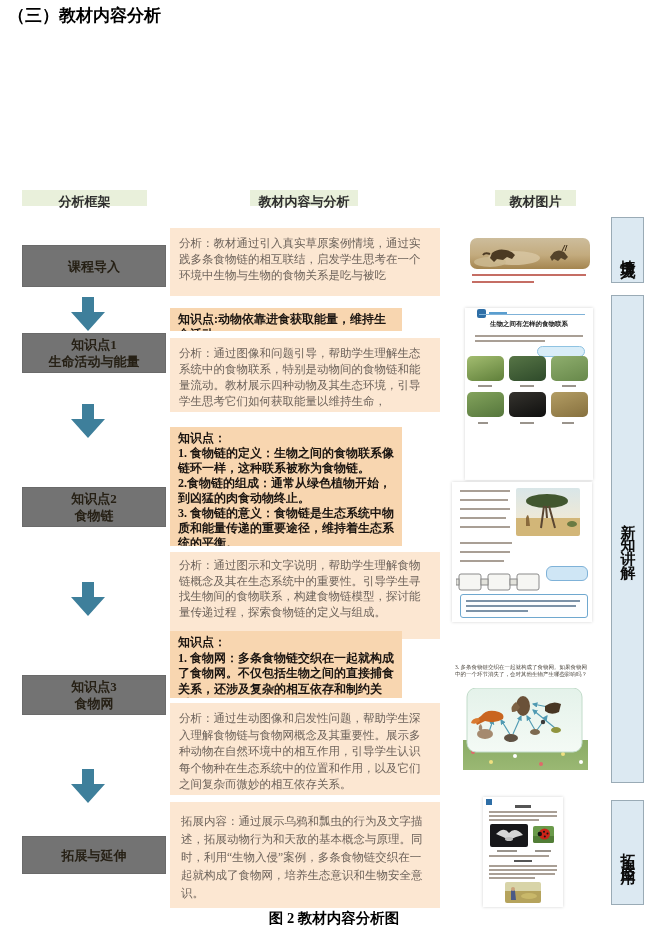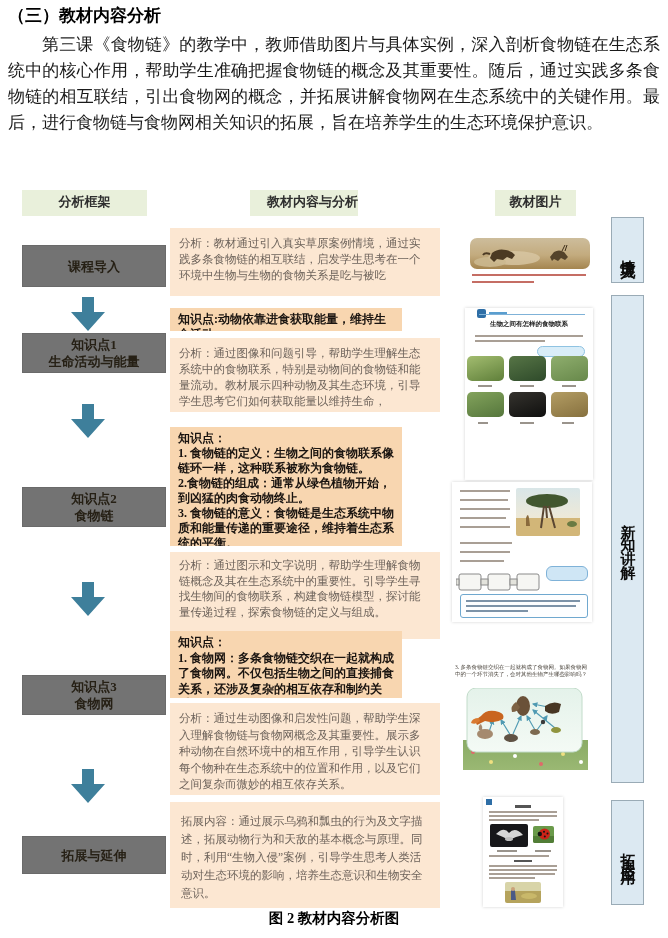--- a/index.html
+++ b/index.html
@@ -2,21 +2,21 @@
 <html><head>
 <meta charset="utf-8">
 <style>
   html,body{margin:0;padding:0;background:#fff;}
   #doc{position:relative;width:668px;height:938px;background:#fff;overflow:hidden;
        font-family:"Liberation Serif","DejaVu Serif",serif;color:#111;}
   .abs{position:absolute;}
   .doc-title{left:8px;top:4px;font-size:17px;font-weight:bold;color:#000;}
   .intro{left:8px;top:32px;width:652px;font-size:17px;line-height:26px;text-align:justify;
          text-indent:2em;color:#1a1a1a;}
-  .colhdr{height:26px;line-height:23px;text-align:center;font-weight:bold;font-size:13px;
+  .colhdr{height:16px;line-height:23px;text-align:center;font-weight:bold;font-size:13px;
           color:#2e2e2e;background:#e9f0db;}
   .fwbox{width:144px;background:#737373;border:1px solid rgba(0,0,0,0.07);box-sizing:border-box;
          display:flex;align-items:center;justify-content:center;text-align:center;
          font-weight:bold;font-size:13px;line-height:17px;color:#262015;white-space:pre-line;}
   .arrow{width:34px;height:34px;}
   .kpbox{width:232px;box-sizing:border-box;background:#f8d6b0;color:#1a1410;font-weight:bold;
          font-size:12px;line-height:15px;padding:4px 8px;white-space:pre-line;overflow:hidden;}
   .anbox{width:270px;box-sizing:border-box;background:#fce7d2;color:#6d635b;
          font-size:11.5px;line-height:16px;padding:7px 9px;overflow:hidden;}
   .stagebar{width:33px;box-sizing:border-box;background:#dce9f2;border:1px solid #9aabb6;
@@ -32,24 +32,23 @@
   .tinytext{font-size:5.5px;line-height:7px;color:#4a443c;overflow:hidden;}
   .bubble{position:absolute;background:#d9edf8;border:1px solid #8fc3e2;border-radius:6px;}
   svg{display:block;}
 </style>
 </head>
 <body>
 
 <div id="doc">
 
   <div class="abs doc-title">（三）教材内容分析</div>
-  <div class="abs intro">第三课《食物链》的教学中，教师借助图片与具体实例，深入剖析食物链在生态系统中的核心作用，帮助学生准确把握食物链的概念及其重要性。随后，通过实践多条食物链的相互联结，引出食物网的概念，并拓展讲解食物网在生态系统中的关键作用。最后，进行食物链与食物网相关知识的拓展，旨在培养学生的生态环境保护意识。</div>
 
   <div class="abs colhdr" style="left:22px;top:190px;width:125px;">分析框架</div>
-  <div class="abs colhdr" style="left:250px;top:190px;width:108px;text-align:right;">教材内容与分析</div>
+  <div class="abs colhdr" style="left:250px;top:190px;width:108px;">教材内容与分析</div>
   <div class="abs colhdr" style="left:483px;top:190px;width:81px;margin-left:12px;">教材图片</div>
 
   <div class="abs fwbox" style="left:22px;top:245px;height:42px;">课程导入</div>
   <div class="abs fwbox" style="left:22px;top:333px;height:40px;">知识点1
 生命活动与能量</div>
   <div class="abs fwbox" style="left:22px;top:487px;height:40px;">知识点2
 食物链</div>
   <div class="abs fwbox" style="left:22px;top:675px;height:40px;">知识点3
 食物网</div>
   <div class="abs fwbox" style="left:22px;top:836px;height:38px;">拓展与延伸</div>
@@ -71,21 +70,21 @@
   <div class="abs kpbox" style="left:170px;top:308px;height:23px;padding:4px 8px 0 8px;line-height:15px;">知识点:动物依靠进食获取能量，维持生命活动</div>
   <div class="abs anbox" style="left:170px;top:338px;height:74px;">分析：通过图像和问题引导，帮助学生理解生态系统中的食物联系，特别是动物间的食物链和能量流动。教材展示四种动物及其生态环境，引导学生思考它们如何获取能量以维持生命，</div>
   <div class="abs kpbox" style="left:170px;top:427px;height:119px;">知识点：
 1. 食物链的定义：生物之间的食物联系像链环一样，这种联系被称为食物链。
 2.食物链的组成：通常从绿色植物开始，到凶猛的肉食动物终止。
 3. 食物链的意义：食物链是生态系统中物质和能量传递的重要途径，维持着生态系统的平衡。</div>
   <div class="abs anbox" style="left:170px;top:552px;height:87px;line-height:15.5px;padding:6px 9px;">分析：通过图示和文字说明，帮助学生理解食物链概念及其在生态系统中的重要性。引导学生寻找生物间的食物联系，构建食物链模型，探讨能量传递过程，探索食物链的定义与组成。</div>
   <div class="abs kpbox" style="left:170px;top:631px;height:67px;line-height:15.5px;">知识点：
 1. 食物网：多条食物链交织在一起就构成了食物网。不仅包括生物之间的直接捕食关系，还涉及复杂的相互依存和制约关系。</div>
   <div class="abs anbox" style="left:170px;top:703px;height:92px;line-height:16.5px;">分析：通过生动图像和启发性问题，帮助学生深入理解食物链与食物网概念及其重要性。展示多种动物在自然环境中的相互作用，引导学生认识每个物种在生态系统中的位置和作用，以及它们之间复杂而微妙的相互依存关系。</div>
-  <div class="abs anbox" style="left:170px;top:802px;height:106px;line-height:18px;padding:10px 11px;">拓展内容：通过展示乌鸦和瓢虫的行为及文字描述，拓展动物行为和天敌的基本概念与原理。同时，利用“生物入侵”案例，引导学生思考人类活动对生态环境的影响，培养生态意识和生物安全意识。</div>
+  <div class="abs anbox" style="left:170px;top:802px;height:106px;line-height:18px;padding:10px 11px;">拓展内容：通过展示乌鸦和瓢虫的行为及文字描述，拓展动物行为和天敌的基本概念与原理。同时，利用“生物入侵”案例，多条食物链交织在一起就构成了食物网，培养生态意识和生物安全意识。</div>
 
   <div class="abs" style="left:470px;top:238px;width:120px;height:31px;border-radius:7px;overflow:hidden;">
     <svg width="120" height="31" viewBox="0 0 120 31">
       <defs>
           <linearGradient id="sav" x1="0" y1="0" x2="0" y2="1">
             <stop offset="0" stop-color="#cdbd9c"></stop>
             <stop offset=".55" stop-color="#c3ab7e"></stop>
             <stop offset="1" stop-color="#a4854f"></stop>
           </linearGradient>
         </defs>

